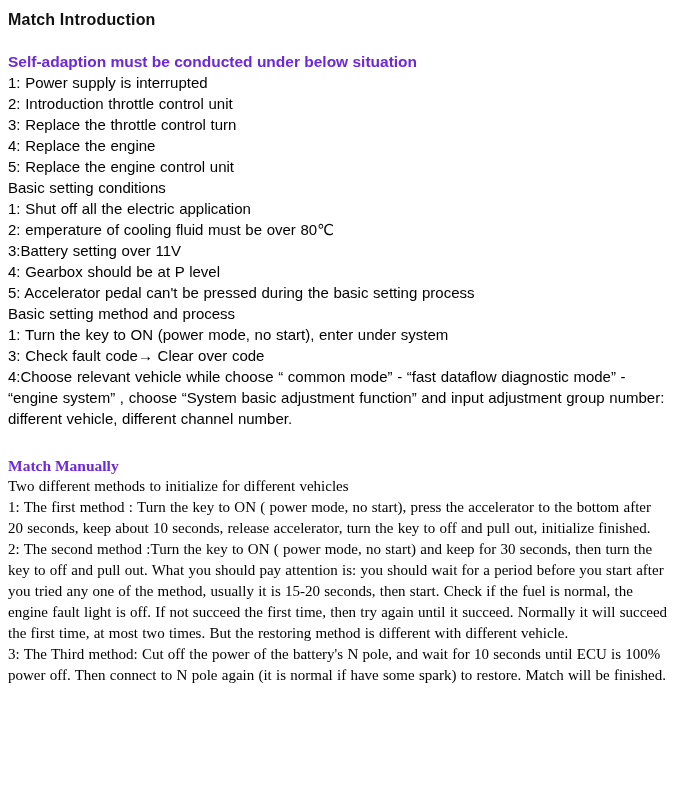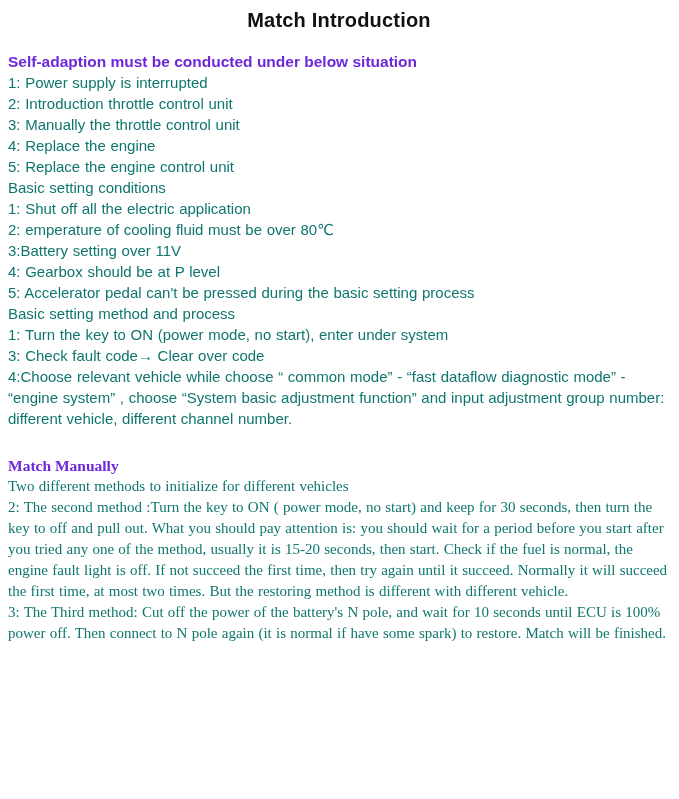--- a/index.html
+++ b/index.html
@@ -12,75 +12,75 @@
   .page {
     width: 679px;
     height: 799px;
     box-sizing: border-box;
     padding: 6px 9px 0 8px;
     overflow: hidden;
     background: #ffffff;
   }
   h1.doc-title {
     margin: 2px 0 19px 0;
-    font-size: 20px;
+    font-size: 16px;
     line-height: 24px;
     font-weight: 700;
-    text-align: center;
     color: #111111;
     letter-spacing: 0.2px;
   }
   h2.section-heading {
     margin: 0;
     font-size: 15.5px;
     line-height: 21px;
     font-weight: 700;
     color: #6d28d9;
   }
   .section + .section {
     margin-top: 26px;
     font-family: Liberation Serif, serif;
   }
   .section-lines p.line {
     margin: 0;
     font-size: 15px;
     line-height: 21px;
     font-weight: 400;
-    color: #0f766e;
+    color: #000000;
     word-spacing: 0.5px;
   }
 </style>
 </head>
 <body>
 
 <div class="page">
   <h1 class="doc-title">Match Introduction</h1>
 
   <section class="section">
     <h2 class="section-heading">Self-adaption must be conducted under below situation</h2>
     <div class="section-lines">
         <p class="line">1: Power supply is interrupted</p>
         <p class="line">2: Introduction throttle control unit</p>
-        <p class="line">3: Manually the throttle control unit</p>
+        <p class="line">3: Replace the throttle control turn</p>
         <p class="line">4: Replace the engine</p>
         <p class="line">5: Replace the engine control unit</p>
         <p class="line">Basic setting conditions</p>
         <p class="line">1: Shut off all the electric application</p>
         <p class="line">2: emperature of cooling fluid must be over 80℃</p>
         <p class="line">3:Battery setting over 11V</p>
         <p class="line">4: Gearbox should be at P level</p>
         <p class="line">5: Accelerator pedal can't be pressed during the basic setting process</p>
         <p class="line">Basic setting method and process</p>
         <p class="line">1: Turn the key to ON (power mode, no start), enter under system</p>
         <p class="line">3: Check fault code→ Clear over code</p>
         <p class="line">4:Choose relevant vehicle while choose “ common mode” - “fast dataflow diagnostic mode” - “engine system” , choose “System basic adjustment function” and input adjustment group number: different vehicle, different channel number.</p>
       </div>
   </section>
 
   <section class="section">
     <h2 class="section-heading">Match Manually</h2>
     <div class="section-lines">
         <p class="line">Two different methods to initialize for different vehicles</p>
+        <p class="line">1: The first method : Turn the key to ON ( power mode, no start), press the accelerator to the bottom after 20 seconds, keep about 10 seconds, release accelerator, turn the key to off and pull out, initialize finished.</p>
         <p class="line">2: The second method :Turn the key to ON ( power mode, no start) and keep for 30 seconds, then turn the key to off and pull out. What you should pay attention is: you should wait for a period before you start after you tried any one of the method, usually it is 15-20 seconds, then start. Check if the fuel is normal, the engine fault light is off. If not succeed the first time, then try again until it succeed. Normally it will succeed the first time, at most two times. But the restoring method is different with different vehicle.</p>
         <p class="line">3: The Third method: Cut off the power of the battery's N pole, and wait for 10 seconds until ECU is 100% power off. Then connect to N pole again (it is normal if have some spark) to restore. Match will be finished.</p>
       </div>
   </section>
 </div>
 
 </body></html>

